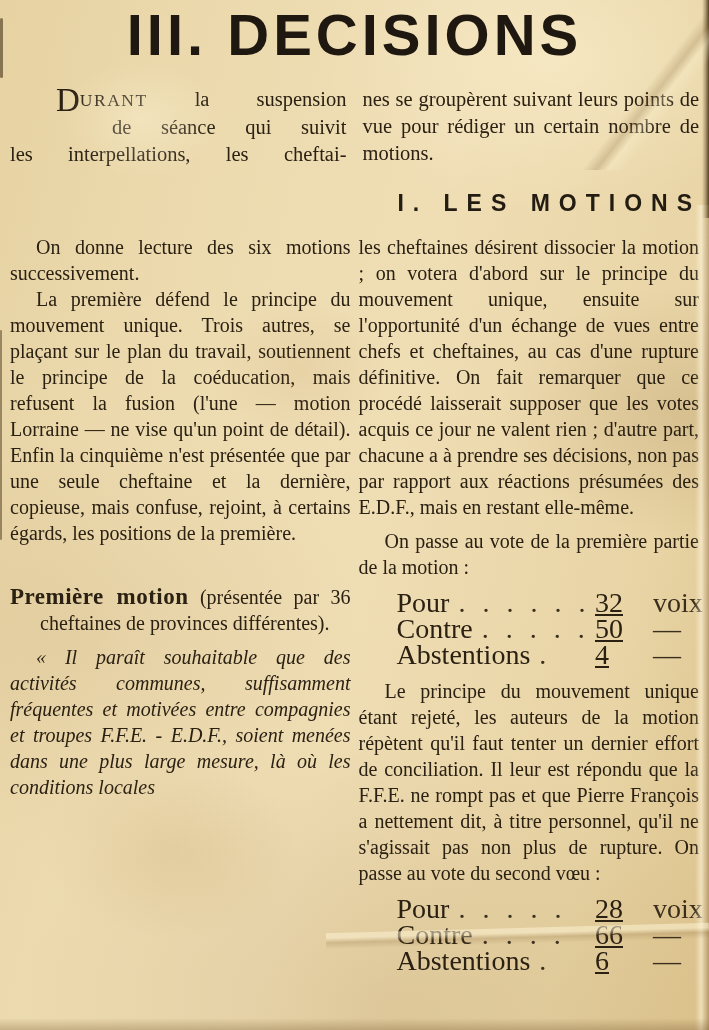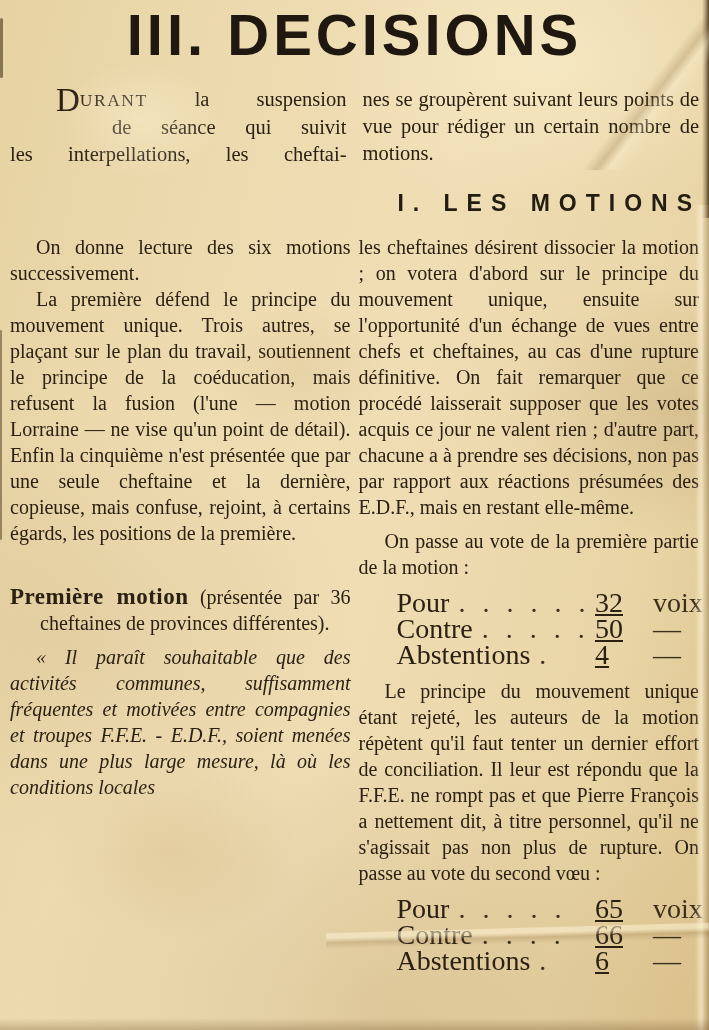--- a/index.html
+++ b/index.html
@@ -141,21 +141,21 @@
             <span class="vote-unit">—</span>
           </div>
         </div>
 
         <p class="indent">Le principe du mouvement unique étant rejeté, les auteurs de la motion répètent qu'il faut tenter un dernier effort de conciliation. Il leur est répondu que la F.F.E. ne rompt pas et que Pierre François a nettement dit, à titre personnel, qu'il ne s'agissait pas non plus de rupture. On passe au vote du second vœu :</p>
 
         <div class="vote-table">
           <div class="vote-row">
             <span class="vote-label">Pour</span>
             <span class="vote-dots">. . . . .</span>
-            <span class="vote-value">65</span>
+            <span class="vote-value">28</span>
             <span class="vote-unit">voix</span>
           </div>
           <div class="vote-row">
             <span class="vote-label">Contre</span>
             <span class="vote-dots">. . . .</span>
             <span class="vote-value">66</span>
             <span class="vote-unit">—</span>
           </div>
           <div class="vote-row">
             <span class="vote-label">Abstentions</span>

